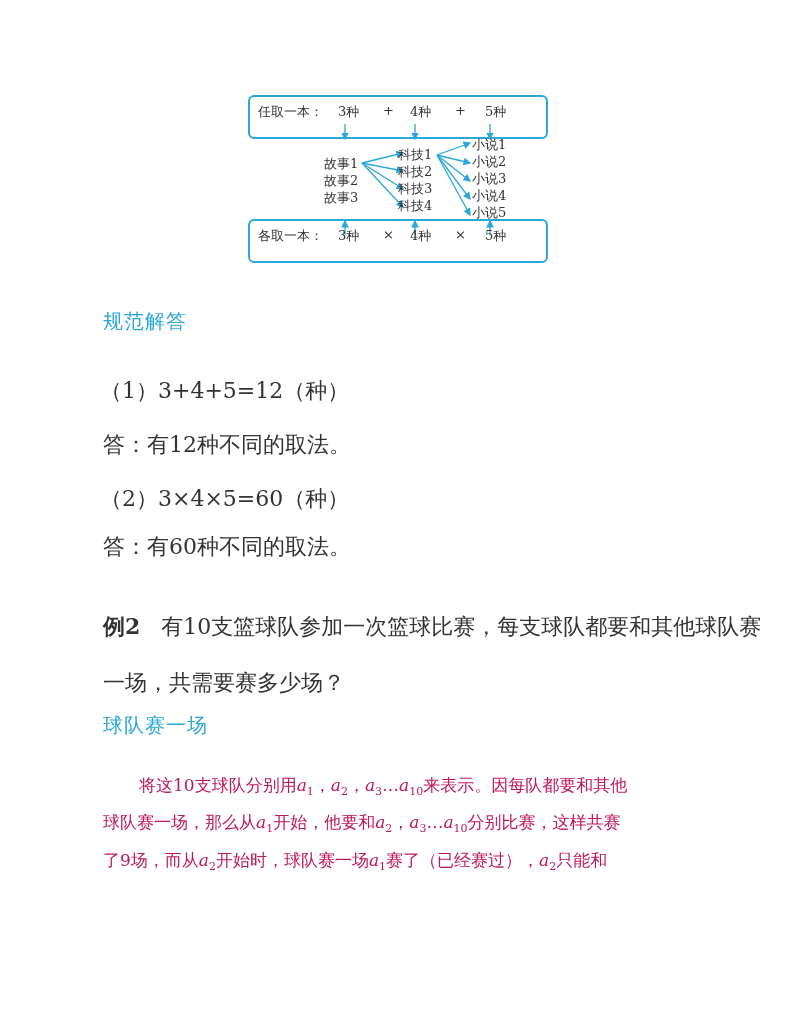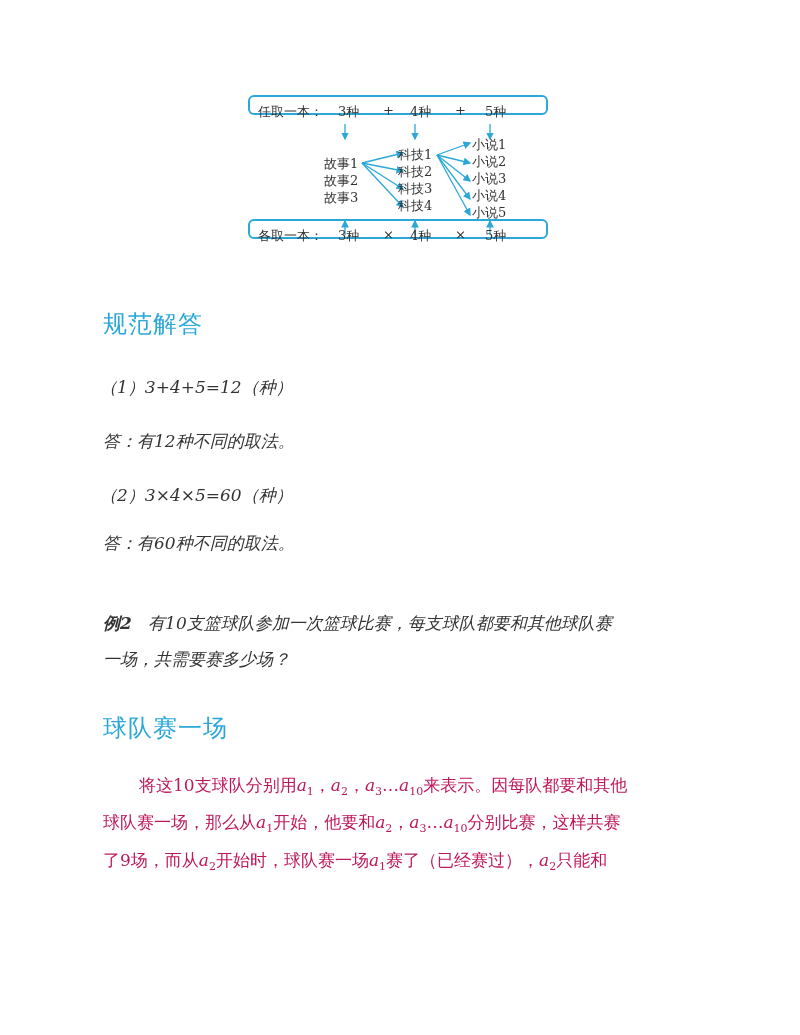--- a/index.html
+++ b/index.html
@@ -3,34 +3,34 @@
   <meta charset="utf-8">
   <style>
     html, body { margin: 0; padding: 0; background: #ffffff; }
     body {
       width: 800px; height: 1035px; position: relative; overflow: hidden;
       font-family: "DejaVu Serif", "Liberation Serif", serif;
       color: #2a2a2a;
     }
     .diagram { position: absolute; left: 248px; top: 93px; width: 306px; height: 178px; }
     .box {
-      position: absolute; left: 0; width: 300px; height: 20px;
+      position: absolute; left: 0; width: 300px; height: 44px;
       border: 2px solid #2ba8d8; border-radius: 6px; box-sizing: border-box;
       font-size: 13px; color: #333;
     }
     .box.top { top: 2px; }
     .box.bottom { top: 126px; }
     .box span { position: absolute; top: 6px; white-space: nowrap; }
     .node { position: absolute; font-size: 13px; line-height: 17px; color: #333; white-space: nowrap; }
     svg.arrows { position: absolute; left: 0; top: 0; }
     .heading {
-      position: absolute; left: 103px; font-size: 24px; color: #2ba8d8;
+      position: absolute; left: 103px; font-size: 20px; color: #2ba8d8;
       font-family: "DejaVu Sans", "Liberation Sans", sans-serif; letter-spacing: 1px;
     }
-    .line { position: absolute; left: 103px; font-size: 17px; color: #333; white-space: nowrap; font-style: italic; }
+    .line { position: absolute; left: 103px; font-size: 22px; color: #333; white-space: nowrap; }
     .para { position: absolute; left: 103px; width: 600px; font-size: 17px; color: #be185d; line-height: 30px; }
     .para .row { white-space: nowrap; display: block; }
     .bold { font-weight: bold; }
     sub { font-size: 11px; }
     .var { font-style: italic; }
   </style>
 </head>
 <body>
 
 <div class="diagram">
@@ -100,21 +100,21 @@
 <div class="heading" style="top:308px">规范解答</div>
 <div class="line" style="top:376px; left:100px">（1）3+4+5=12（种）</div>
 <div class="line" style="top:430px">答：有12种不同的取法。</div>
 <div class="line" style="top:484px; left:100px">（2）3×4×5=60（种）</div>
 <div class="line" style="top:532px">答：有60种不同的取法。</div>
 
 <div class="line" style="top:612px">
   <span class="bold">例2</span>&nbsp;&nbsp;
   <span>有10支篮球队参加一次篮球比赛，每支球队都要和其他球队赛</span>
 </div>
-<div class="line" style="top:648px">一场，共需要赛多少场？</div>
+<div class="line" style="top:668px">一场，共需要赛多少场？</div>
 
 <div class="heading" style="top:712px">球队赛一场</div>
 
 <div class="para" style="top:770px">
   <span class="row" style="padding-left:36px">
     <span>将这10支球队分别用</span><span class="var">a</span><sub>1</sub><span>，</span><span class="var">a</span><sub>2</sub><span>，</span><span class="var">a</span><sub>3</sub><span>…</span><span class="var">a</span><sub>10</sub><span>来表示。因每队都要和其他</span>
   </span>
   <span class="row">
     <span>球队赛一场，那么从</span><span class="var">a</span><sub>1</sub><span>开始，他要和</span><span class="var">a</span><sub>2</sub><span>，</span><span class="var">a</span><sub>3</sub><span>…</span><span class="var">a</span><sub>10</sub><span>分别比赛，这样共赛</span>
   </span>

